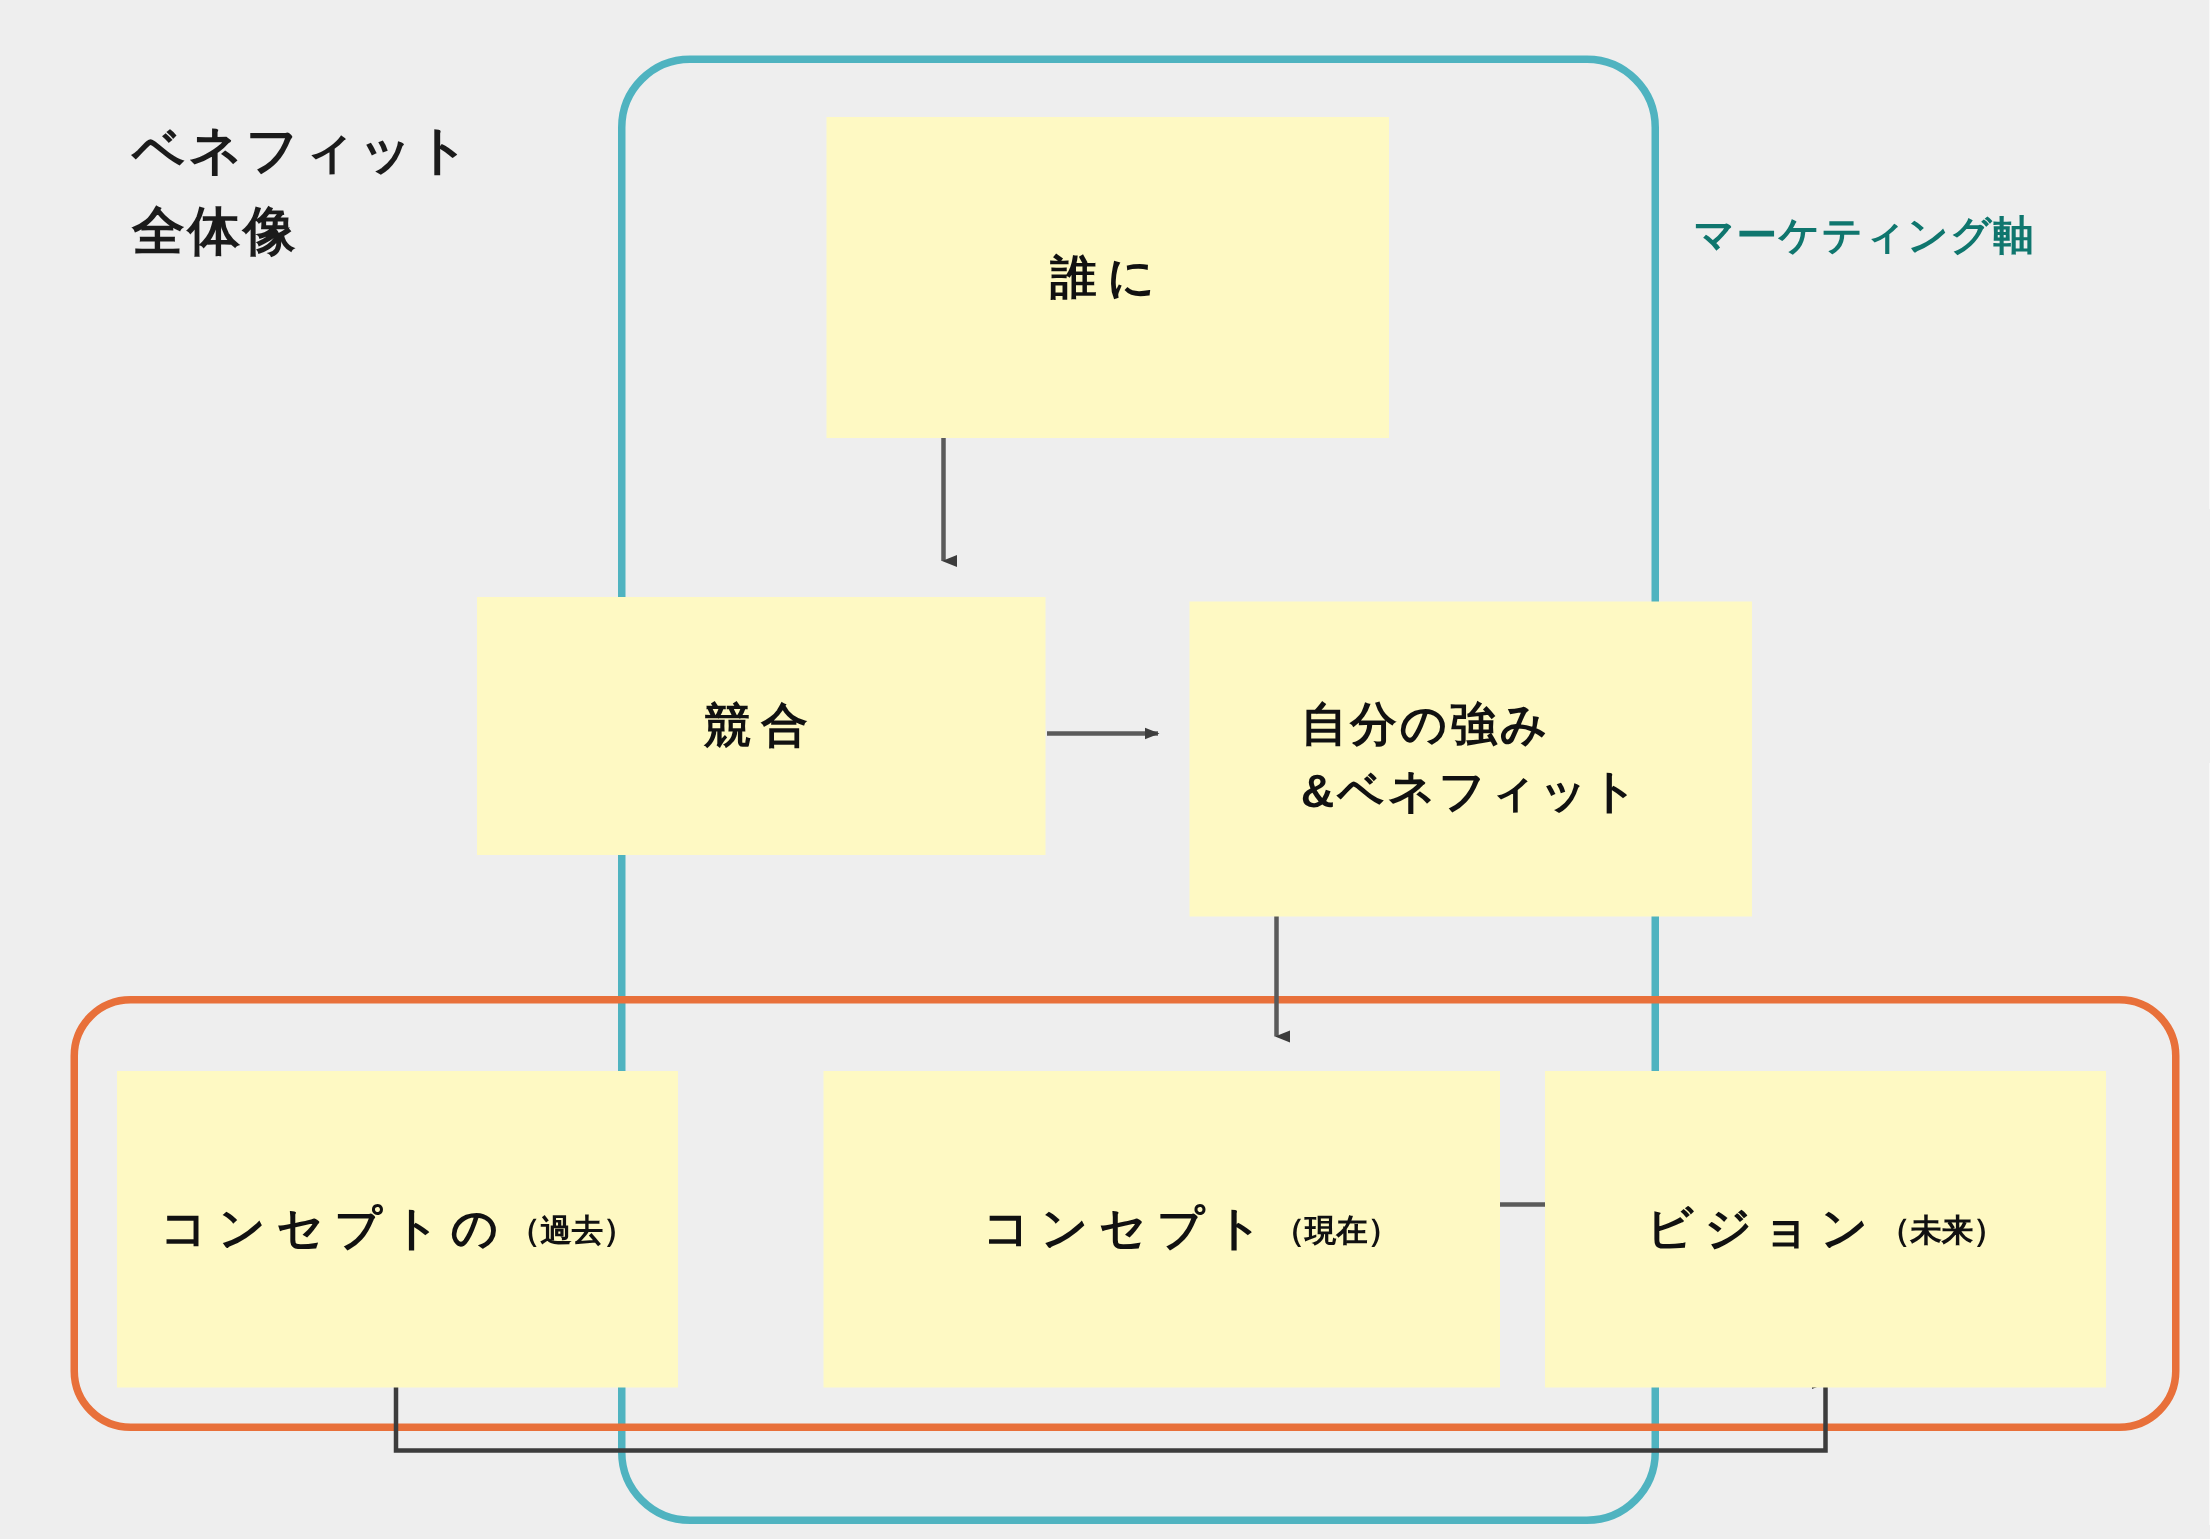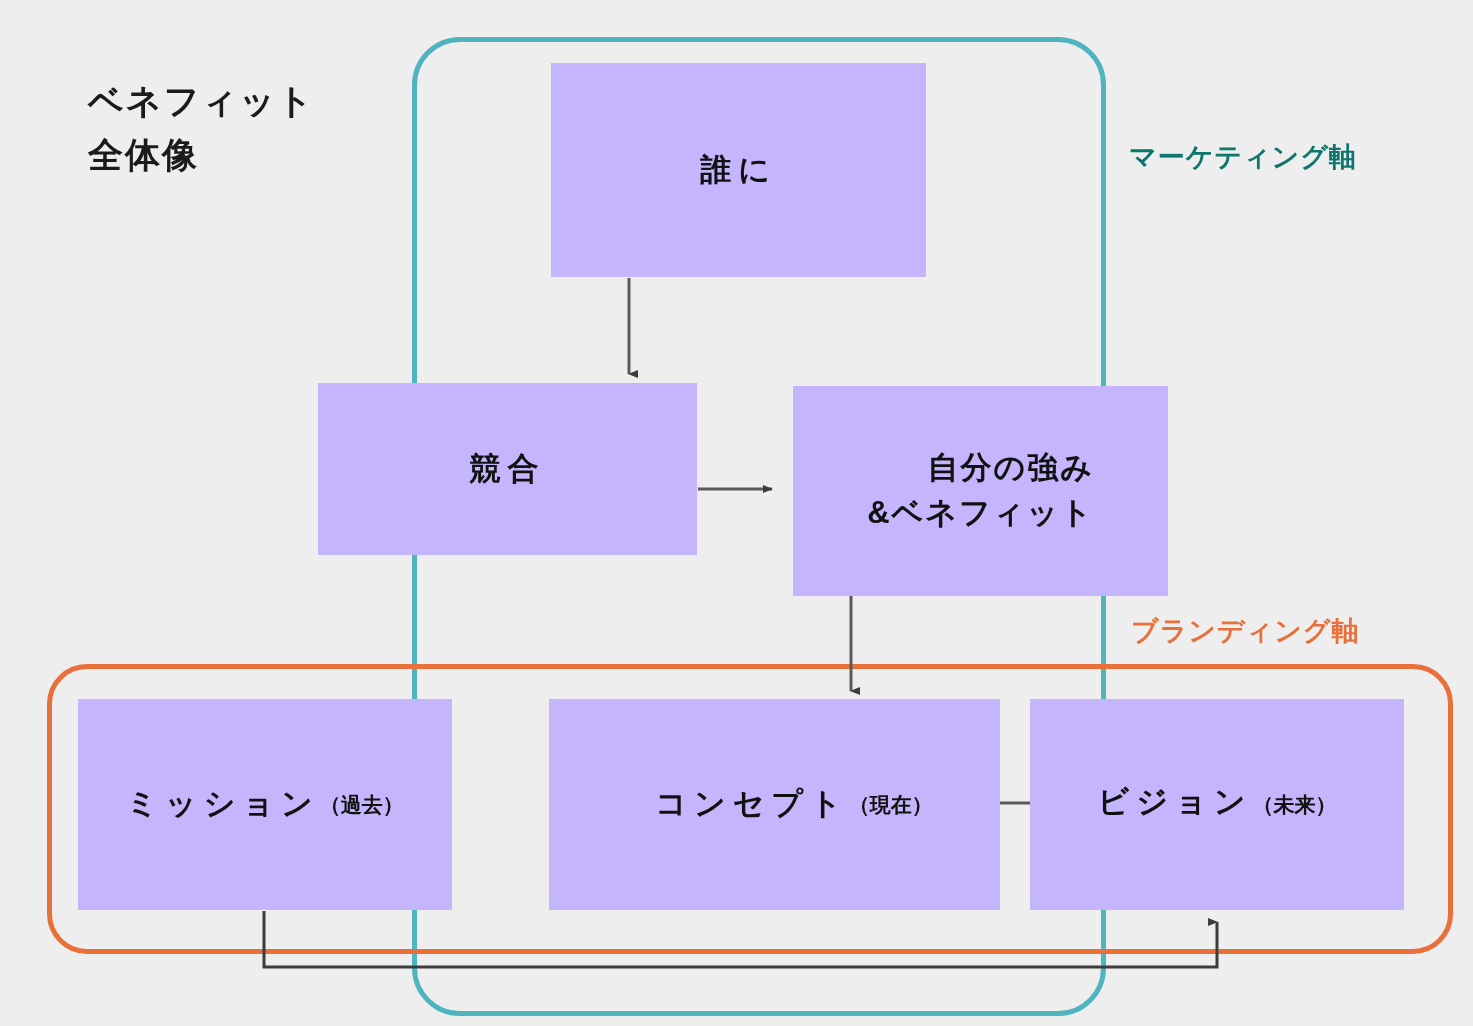--- a/index.html
+++ b/index.html
@@ -68,27 +68,28 @@
     top: 664px;
     width: 1396px;
     height: 280px;
     border: 5px solid #e8703a;
     border-radius: 40px;
   }
 
   
   .box {
     position: absolute;
-    background: #c4b5fd;
+    background: #fef9c3;
     display: flex;
     align-items: center;
     justify-content: center;
-    text-align: right;
+    text-align: left;
     color: #111111;
     font-weight: bold;
+    margin-top: 15px;
   }
   .box .label {
     font-size: 31px;
     letter-spacing: 2px;
     line-height: 1.45;
     white-space: pre-line;
   }
   .box .label.spaced {
     letter-spacing: 7px;
   }
@@ -96,21 +97,21 @@
     font-size: 21px;
     letter-spacing: 0px;
     font-weight: bold;
   }
 
   #box-who    { left: 551px; top: 63px;  width: 375px; height: 214px; }
   #box-comp   { left: 318px; top: 383px; width: 379px; height: 172px; }
   #box-str    { left: 793px; top: 386px; width: 375px; height: 210px; }
   #box-mission{ left: 78px;  top: 699px; width: 374px; height: 211px; }
   #box-concept{ left: 549px; top: 699px; width: 412px; height: 211px; padding-left: 39px; }
-  #box-vision { left: 1030px;top: 699px; width: 374px; height: 211px; font-family: Liberation Mono, monospace; }
+  #box-vision { left: 1030px;top: 699px; width: 374px; height: 211px; }
 
   
   #connectors {
     position: absolute;
     left: 0;
     top: 0;
     width: 1473px;
     height: 1026px;
     pointer-events: none;
   }
@@ -120,21 +121,20 @@
 
 <div id="canvas">
 
   <div id="title">ベネフィット
 全体像</div>
 
   <div class="frame" id="marketing-frame"></div>
   <div class="frame" id="branding-frame"></div>
 
   <div class="axis-label" id="marketing-label">マーケティング軸</div>
-  <div class="axis-label" id="branding-label">ブランディング軸</div>
 
   <svg id="connectors" viewBox="0 0 1473 1026">
     <defs>
       <marker id="arrow-down" markerWidth="10" markerHeight="10" refX="5" refY="9" orient="auto" markerUnits="userSpaceOnUse">
         <path d="M1,0 L9,0 L5,10 Z" fill="#3c3c3c"></path>
       </marker>
       <marker id="arrow-right" markerWidth="10" markerHeight="10" refX="9" refY="5" orient="auto" markerUnits="userSpaceOnUse">
         <path d="M0,1 L10,5 L0,9 Z" fill="#3c3c3c"></path>
       </marker>
       <marker id="arrow-left" markerWidth="10" markerHeight="10" refX="9" refY="5" orient="auto" markerUnits="userSpaceOnUse">
@@ -163,21 +163,21 @@
   <div class="box" id="box-comp">
     <span class="label spaced">競合</span>
   </div>
 
   <div class="box" id="box-str">
     <span class="label">自分の強み
 &amp;ベネフィット</span>
   </div>
 
   <div class="box" id="box-mission">
-    <span class="label spaced">ミッション</span>
+    <span class="label spaced">コンセプトの</span>
       <span class="sub">（過去）</span>
   </div>
 
   <div class="box" id="box-concept">
     <span class="label spaced">コンセプト</span>
       <span class="sub">（現在）</span>
   </div>
 
   <div class="box" id="box-vision">
     <span class="label spaced">ビジョン</span>

